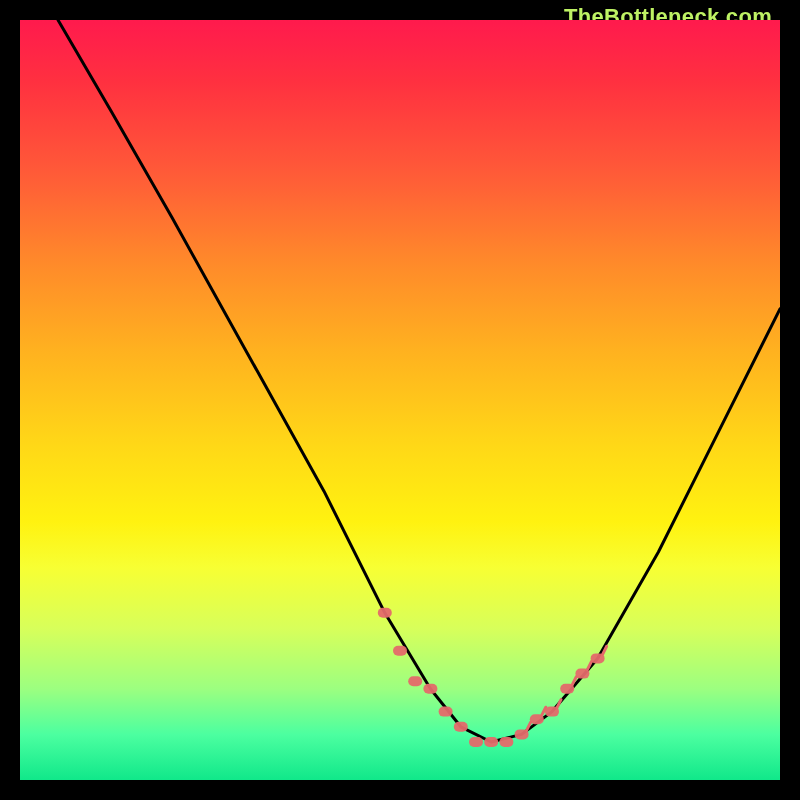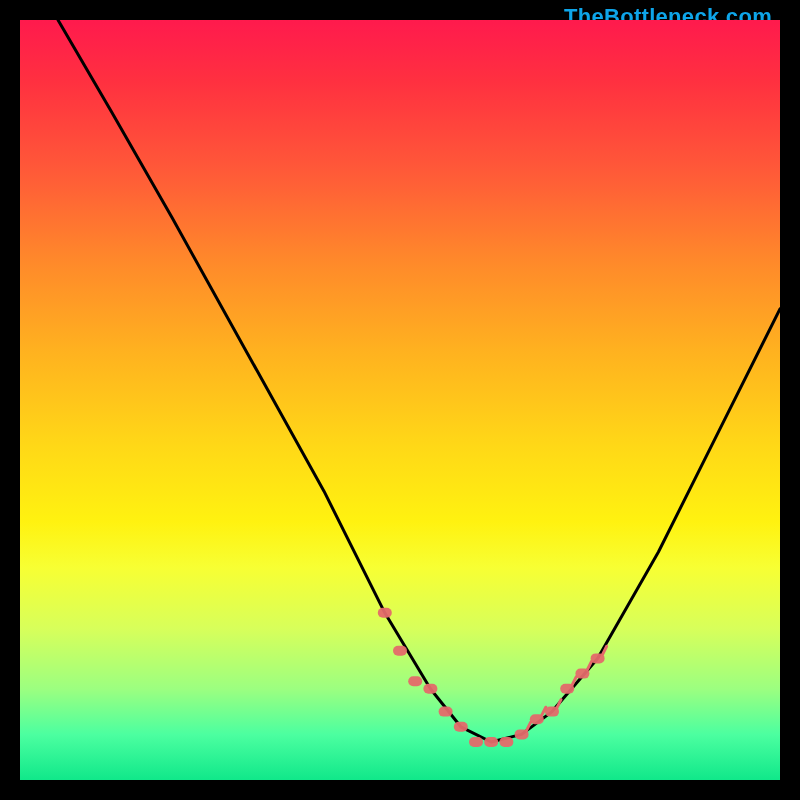--- a/index.html
+++ b/index.html
@@ -47,21 +47,21 @@
     height: 760px;
     pointer-events: none;
   }
   .watermark {
     position: absolute;
     top: 4px;
     right: 28px;
     font-family: Arial, Helvetica, sans-serif;
     font-size: 22px;
     font-weight: 600;
-    color: #0ea5e9;
+    color: #bef264;
     letter-spacing: 0.3px;
     user-select: none;
   }
 </style>
 </head>
 <body>
 
 <div class="watermark">TheBottleneck.com</div>
 
 <div class="frame">

